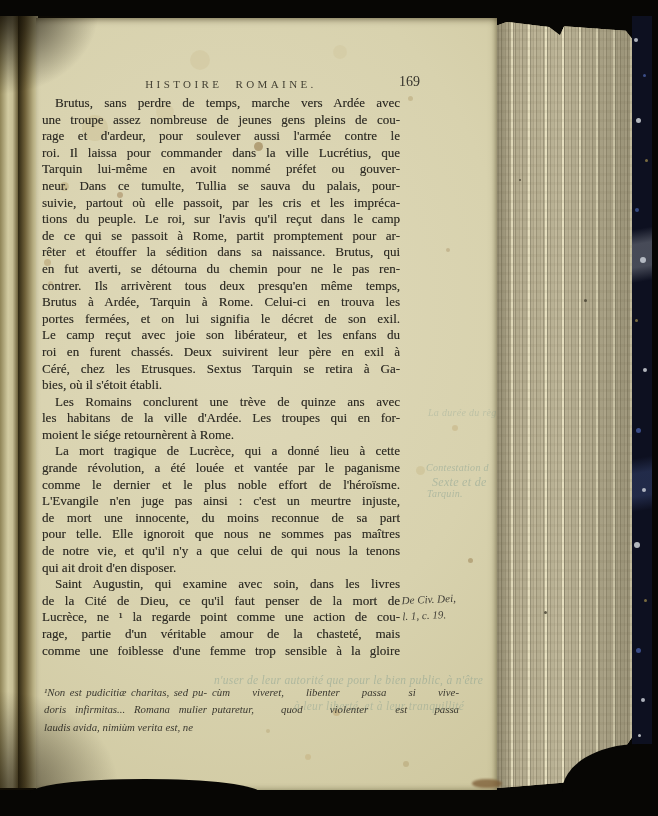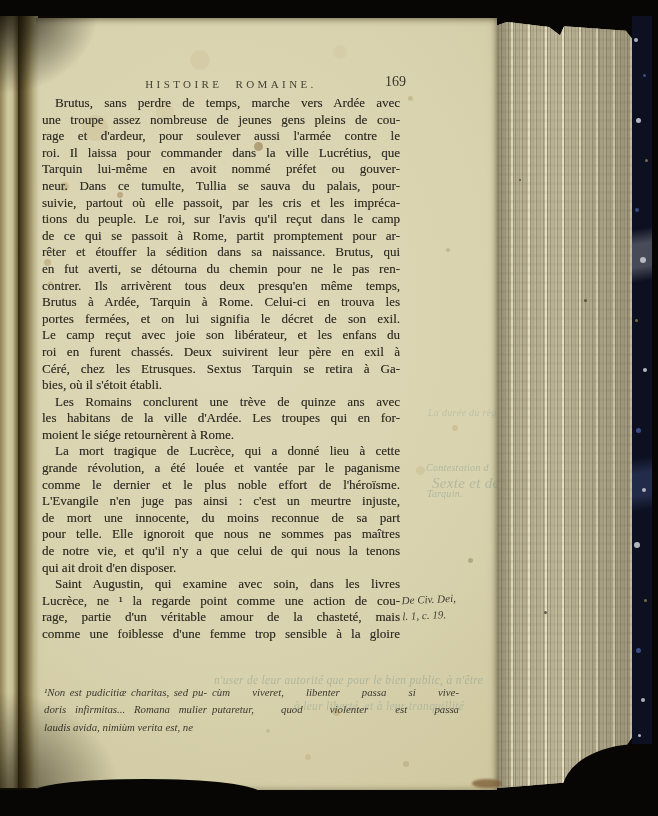--- a/index.html
+++ b/index.html
@@ -40,21 +40,21 @@
   .blob-right{position:absolute;left:562px;top:744px;width:96px;height:60px;background:#070604;
     border-radius:80% 0 0 0;}
   .curl{position:absolute;left:472px;top:779px;width:30px;height:9px;background:#7a5a33;
     border-radius:50%;opacity:.75;filter:blur(1px);}
 
   .spot{position:absolute;border-radius:50%;filter:blur(.6px);}
 
   
   #header-title{position:absolute;left:42px;top:78px;width:358px;box-sizing:border-box;padding-left:20px;
     text-align:center;font-size:11px;letter-spacing:3.4px;word-spacing:7px;color:#454235;}
-  #folio{position:absolute;left:385px;top:74px;font-size:14px;color:#35332b;}
+  #folio{position:absolute;left:399px;top:74px;font-size:14px;color:#35332b;}
   #body{position:absolute;left:42px;top:95px;width:358px;font-size:13px;line-height:16.6px;color:#2f2d26;
     text-shadow:.2px .3px .4px rgba(45,40,28,.45);}
   .line{height:16.6px;overflow:hidden;text-align:justify;text-align-last:justify;}
   .line.indent{text-indent:13px;}
   .line.end{text-align-last:left;}
   #margin-note{position:absolute;left:402px;top:591px;font-style:italic;font-size:11px;line-height:16px;
     color:#44423a;transform:rotate(-2.5deg);}
   #fn-left{position:absolute;left:44px;top:684px;width:163px;}
   #fn-right{position:absolute;left:212px;top:684px;width:247px;}
   .fline{font-style:italic;font-size:10.8px;line-height:17.3px;height:17.3px;overflow:hidden;
@@ -116,41 +116,42 @@
       <div class="line end">moient le siége retournèrent à Rome.</div>
       <div class="line indent">La mort tragique de Lucrèce, qui a donné lieu à cette</div>
       <div class="line">grande révolution, a été louée et vantée par le paganisme</div>
       <div class="line">comme le dernier et le plus noble effort de l'héroïsme.</div>
       <div class="line">L'Evangile n'en juge pas ainsi : c'est un meurtre injuste,</div>
       <div class="line">de mort une innocente, du moins reconnue de sa part</div>
       <div class="line">pour telle. Elle ignoroit que nous ne sommes pas maîtres</div>
       <div class="line">de notre vie, et qu'il n'y a que celui de qui nous la tenons</div>
       <div class="line end">qui ait droit d'en disposer.</div>
       <div class="line indent">Saint Augustin, qui examine avec soin, dans les livres</div>
+      <div class="line">de la Cité de Dieu, ce qu'il faut penser de la mort de</div>
       <div class="line">Lucrèce, ne ¹ la regarde point comme une action de cou-</div>
       <div class="line">rage, partie d'un véritable amour de la chasteté, mais</div>
       <div class="line">comme une foiblesse d'une femme trop sensible à la gloire</div>
     </div>
   <div id="margin-note">
     <div>De Civ. Dei,</div>
     <div>l. 1, c. 19.</div>
   </div>
   <div id="fn-left">
       <div class="fline">¹Non est pudicitiæ charitas, sed pu-</div>
       <div class="fline">doris infirmitas... Romana mulier</div>
       <div class="fline end">laudis avida, nimiùm verita est, ne</div>
     </div>
   <div id="fn-right">
       <div class="fline">cùm viveret, libenter passa si vive-</div>
       <div class="fline">putaretur, quod violenter est passa</div>
     </div>
   <div id="ghosts">
       <span class="ghost" style="left: 428px; top: 407px; font-size: 10px; opacity: 0.2; color: rgb(79, 125, 125);">La durée du règne</span>
       <span class="ghost" style="left: 426px; top: 462px; font-size: 10px; opacity: 0.3; color: rgb(79, 125, 125);">Contestation d</span>
-      <span class="ghost" style="left: 432px; top: 475px; font-size: 15px; opacity: 0.3; color: rgb(79, 125, 125);">Sexte et de</span>
+      <span class="ghost" style="left: 432px; top: 475px; font-size: 12px; opacity: 0.3; color: rgb(79, 125, 125);">Sexte et de</span>
       <span class="ghost" style="left: 427px; top: 488px; font-size: 10px; opacity: 0.3; color: rgb(79, 125, 125);">Tarquin.</span>
       <span class="ghost" style="left: 214px; top: 674px; font-size: 11.5px; opacity: 0.3; color: rgb(79, 125, 125); font-style: italic;">n'user de leur autorité que pour le bien public, à n'être</span>
       <span class="ghost" style="left: 294px; top: 700px; font-size: 11.5px; opacity: 0.26; color: rgb(79, 125, 125);">à leur liberté, et à leur tranquillité</span>
     </div>
 
   <div class="corner-shadow-tl"></div>
   <div class="corner-shadow-bl"></div>
   <div class="fore-edge"></div>
   <div class="marble">
     <div class="streak"></div>

